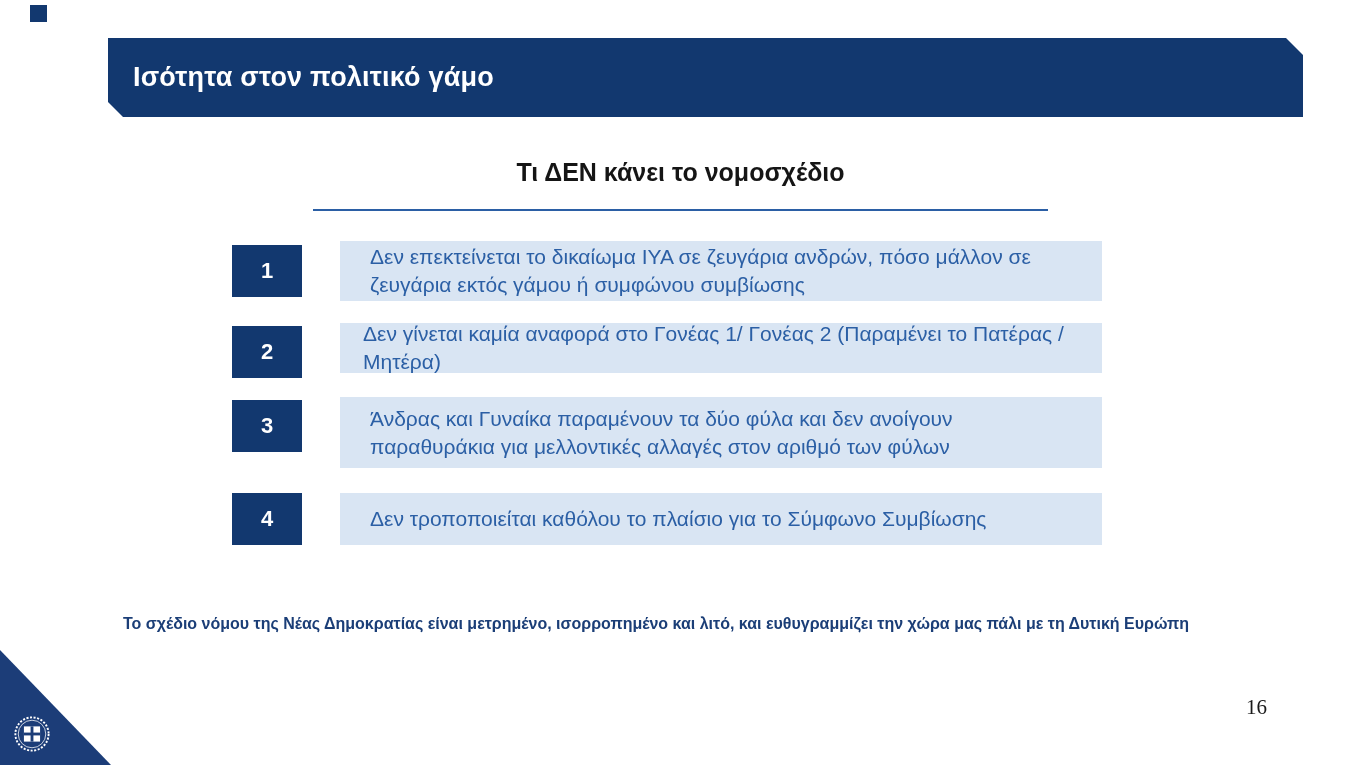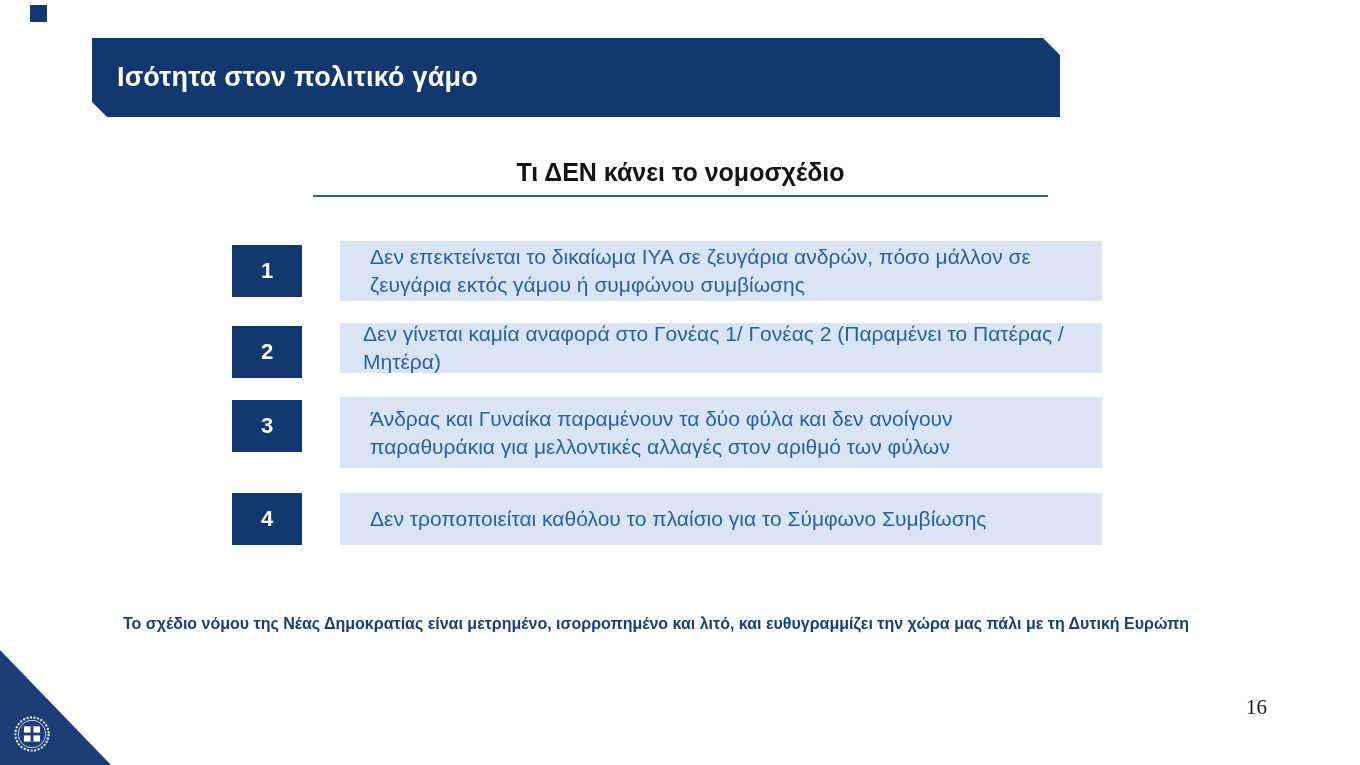--- a/index.html
+++ b/index.html
@@ -16,43 +16,43 @@
   .corner-square {
     position: absolute;
     left: 30px; top: 5px;
     width: 17px; height: 17px;
     background: #12386f;
   }
 
   
   .banner {
     position: absolute;
-    left: 92px; top: 38px;
-    width: 968px; height: 79px;
+    left: 108px; top: 38px;
+    width: 1195px; height: 79px;
     background: #12386f;
     clip-path: polygon(0 0, calc(100% - 17px) 0, 100% 17px, 100% 100%, 15px 100%, 0 calc(100% - 15px));
     display: flex;
     align-items: center;
   }
   .banner-title {
     color: #ffffff;
     font-size: 27px;
     font-weight: bold;
     padding-left: 25px;
     letter-spacing: 0.2px;
   }
 
   
   .section-title-wrap {
     position: absolute;
     left: 313px; top: 158px;
     width: 735px;
     text-align: center;
     border-bottom: 2px solid #2b5fa5;
-    padding-bottom: 8px;
+    padding-bottom: 22px;
   }
   .section-title {
     margin: 0;
     font-size: 25px;
     font-weight: bold;
     color: #151515;
   }
 
   
   .numbox {

